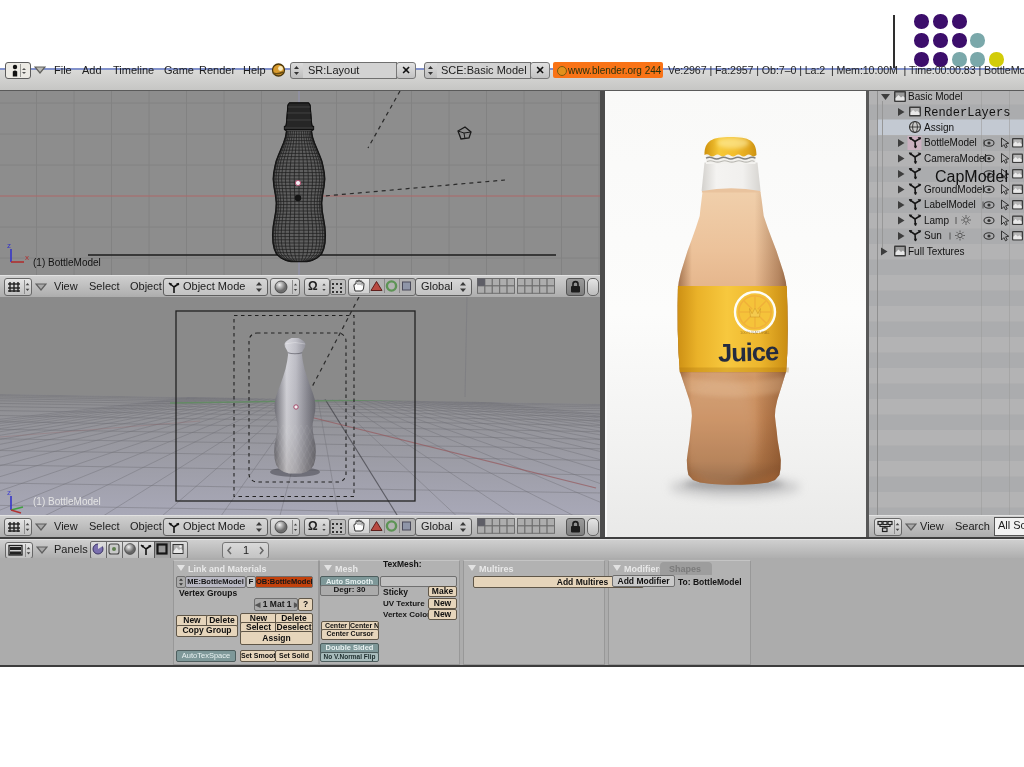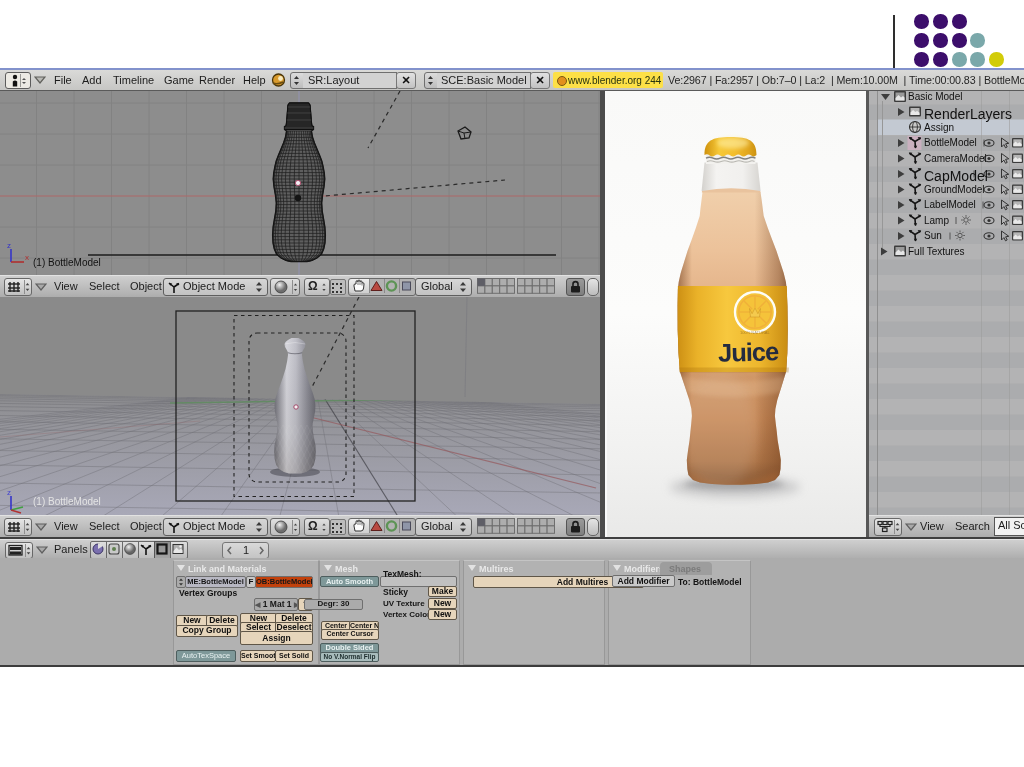--- a/index.html
+++ b/index.html
@@ -39,21 +39,21 @@
 
   <div class="dot purple" style="left:914px;top:52px;"></div>
   <div class="dot purple" style="left:933px;top:52px;"></div>
   <div class="dot teal" style="left:952px;top:52px;"></div>
   <div class="dot teal" style="left:970px;top:52px;"></div>
   <div class="dot yellow" style="left:989px;top:52px;"></div>
 
   <div class="abs" style="left:0;top:68px;width:1024px;height:2px;background:#8292cc;"></div>
 
   <div class="abs" style="left:0;top:70px;width:1024px;height:20px;background:linear-gradient(#dadad8,#c6c6c4);border-bottom:1px solid #5a5a5a;"></div>
-  <div id="tophdr" class="abs" style="left:0;top:70px;width:1024px;height:29px;">
+  <div id="tophdr" class="abs" style="left:0;top:60px;width:1024px;height:29px;">
 
     <div class="abs" style="left:5px;top:2px;width:24px;height:15px;background:#eceae4;border:1px solid #5c5c5c;border-radius:3px;">
       <svg width="24" height="15" style="position:absolute;left:0;top:0;">
         <circle cx="9" cy="4" r="2.2" fill="#111"></circle>
         <path d="M6.8 13.5 L6.8 8.5 Q9 6.5 11.2 8.5 L11.2 13.5 Z" fill="#111"></path>
         <path d="M18 5 l2 2 l-4 0 z" fill="#555"></path>
           <path d="M18 11 l-2 -2 l4 0 z" fill="#555"></path>
         <line x1="14.5" y1="1" x2="14.5" y2="14" stroke="#9a9a96" stroke-width="1"></line>
       </svg>
     </div>
@@ -88,21 +88,21 @@
       <svg width="11" height="13">
           <path d="M5.5 2 l2.5 3 l-5 0 z" fill="#333"></path>
           <path d="M5.5 11 l-2.5 -3 l5 0 z" fill="#333"></path>
         </svg>
     </div>
     <div class="abs" style="left:437px;top:2px;width:93px;height:15px;background:#d2d2d2;border:1px solid #6f6f6f;border-left:none;">
       <span class="mtxt" style="position:absolute;left:4px;top:1px;">SCE:Basic Model</span>
     </div>
     <div class="xbtn" style="left:530px;top:2px;width:18px;height:15px;line-height:15px;">✕</div>
 
-    <div class="abs" style="left:553px;top:2px;width:110px;height:16px;background:#fde047;border-radius:2px;">
+    <div class="abs" style="left:553px;top:2px;width:110px;height:16px;background:#f97316;border-radius:2px;">
       <div class="abs" style="left:4px;top:4px;width:8px;height:8px;border-radius:50%;background:#e2901c;border:1px solid #7a5a10;"></div>
       <span style="position:absolute;left:15px;top:2.5px;font-size:10px;color:#27330f;white-space:nowrap;">www.blender.org 244</span>
     </div>
     <div class="abs" style="left:668px;top:4px;font-size:10.7px;color:#262626;white-space:nowrap;letter-spacing:-0.1px;">Ve:2967 | Fa:2957 | Ob:7–0 | La:2&nbsp; | Mem:10.00M&nbsp; | Time:00:00.83 | BottleMoc</div>
   </div>
 
   <div class="abs" style="left:0;top:91px;width:600px;height:184px;background:#8d8d8d;overflow:hidden;" id="vp1">
     <svg width="602" height="184" style="position:absolute;left:0;top:0;">
     <line x1="36.5" y1="0" x2="36.5" y2="184" stroke="#828282" stroke-width="1"></line>
     <line x1="74.0" y1="0" x2="74.0" y2="184" stroke="#828282" stroke-width="1"></line>
@@ -890,25 +890,25 @@
         <path d="M132.5 140 l0 9 l2.4-2.4 l1.6 3.2 l1.7-0.9 l-1.6-3.1 l3.2-0.5 z" fill="none" stroke="#333" stroke-width="1"></path>
         <rect x="143" y="140" width="11" height="9.5" rx="1" fill="#3c3c3c"></rect>
         <rect x="144.3" y="141.3" width="8.4" height="7" fill="#b5b5b5"></rect>
         <path d="M144.3 145.8 l2.4-2.4 l2 2 l1.6-1.1 l2.4 1.7 l0 2.3 l-8.4 0 z" fill="#e9e9e9"></path>
     <path d="M12 156.5 l6.5 4 l-6.5 4 z" fill="#3d3d3d"></path>
     <rect x="25" y="154.5" width="12" height="11" rx="1" fill="#3c3c3c"></rect>
         <rect x="26.5" y="156.0" width="9" height="8" fill="#9a9a9a"></rect>
         <path d="M26.5 161.5 l3 -3 l2.5 2.5 l2 -1.5 l1.5 1.5 l0 3 l-9 0 z" fill="#e6e6e6"></path>
     </svg>
     <div style="position:absolute;left:39px;top:0px;font-size:10px;color:#111;white-space:nowrap;">Basic Model</div>
-    <div style="position:absolute;left:55px;top:15px;font-size:14px;color:#111;white-space:nowrap;">RenderLayers</div>
+    <div style="position:absolute;left:55px;top:15px;font-size:12px;color:#111;white-space:nowrap;font-family:Liberation Mono, monospace;">RenderLayers</div>
     <div style="position:absolute;left:55px;top:30.5px;font-size:10px;color:#111;white-space:nowrap;">Assign</div>
     <div style="position:absolute;left:55px;top:46px;font-size:10px;color:#111;white-space:nowrap;">BottleModel</div>
     <div style="position:absolute;left:55px;top:61.5px;font-size:10px;color:#111;white-space:nowrap;">CameraModel</div>
-    <div style="position:absolute;left:55px;top:77px;font-size:14px;color:#111;white-space:nowrap;">CapModel</div>
+    <div style="position:absolute;left:66px;top:77px;font-size:16px;color:#111;white-space:nowrap;">CapModel</div>
     <div style="position:absolute;left:55px;top:92.5px;font-size:10px;color:#111;white-space:nowrap;">GroundModel</div>
     <div style="position:absolute;left:55px;top:108px;font-size:10px;color:#111;white-space:nowrap;">LabelModel</div>
     <div style="position:absolute;left:55px;top:123.5px;font-size:10px;color:#111;white-space:nowrap;">Lamp</div>
     <div style="position:absolute;left:55px;top:139px;font-size:10px;color:#111;white-space:nowrap;">Sun</div>
     <div style="position:absolute;left:39px;top:154.5px;font-size:10px;color:#111;white-space:nowrap;">Full Textures</div>
   </div>
 
   <div class="abs hdr3d" style="left:869px;top:515px;width:155px;height:21px;" id="olhdr">
     <div class="abs" style="left:5px;top:2px;width:26px;height:16px;background:linear-gradient(#e6e6e6,#c0c0c0);border:1px solid #686868;border-radius:3px;">
       <svg width="26" height="16">
@@ -1044,23 +1044,23 @@
     <div class="creambtn" style="left:176px;top:67px;width:60px;height:9.5px;font-size:8.5px;line-height:9.5px;font-weight:bold;">Copy Group</div>
     <div class="creambtn" style="left:240px;top:55px;width:35px;height:9px;font-size:8.5px;line-height:9px;font-weight:bold;">New</div>
     <div class="creambtn" style="left:275px;top:55px;width:36px;height:9px;font-size:8.5px;line-height:9px;font-weight:bold;">Delete</div>
     <div class="creambtn" style="left:240px;top:64px;width:35px;height:9px;font-size:8.5px;line-height:9px;font-weight:bold;">Select</div>
     <div class="creambtn" style="left:275px;top:64px;width:36px;height:9px;font-size:8.5px;line-height:9px;font-weight:bold;">Deselect</div>
     <div class="creambtn" style="left:240px;top:73px;width:71px;height:12px;font-size:8.5px;line-height:12px;font-weight:bold;line-height:12px;">Assign</div>
     <div class="tealbtn" style="left:176px;top:92px;width:58px;height:9.5px;font-size:7.5px;line-height:9.5px;font-weight:normal;">AutoTexSpace</div>
     <div class="creambtn" style="left:240px;top:92px;width:34px;height:9.5px;font-size:7px;line-height:9.5px;font-weight:bold;">Set Smoot</div>
     <div class="creambtn" style="left:275px;top:92px;width:36px;height:9.5px;font-size:7px;line-height:9.5px;font-weight:bold;">Set Solid</div>
     <div class="tealbtn" style="left:320px;top:18px;width:57px;height:9px;font-size:7.5px;line-height:9px;font-weight:bold;">Auto Smooth</div>
-    <div class="spin" style="left:304px;top:27px;width:57px;height:8.5px;font-size:8px;line-height:8.5px;font-weight:bold;margin-top:14px;">Degr: 30</div>
+    <div class="spin" style="left:320px;top:27px;width:57px;height:8.5px;font-size:8px;line-height:8.5px;font-weight:bold;">Degr: 30</div>
     <div class="spin" style="left:380px;top:18px;width:75px;height:8.5px;font-size:8px;line-height:8.5px;background:#c0c0c0;text-align:left;"></div>
-    <div class="smalltxt" style="left:383px;top:11px;font-size:8.5px;font-weight:bold;text-align:right;">TexMesh:</div>
+    <div class="smalltxt" style="left:383px;top:1px;font-size:8.5px;font-weight:bold;text-align:right;">TexMesh:</div>
     <div class="smalltxt" style="left:383px;top:29px;font-size:8.5px;font-weight:bold;">Sticky</div>
     <div class="creambtn" style="left:428px;top:28px;width:27px;height:9px;font-size:8.5px;line-height:9px;font-weight:bold;">Make</div>
     <div class="smalltxt" style="left:383px;top:40.5px;font-size:8px;font-weight:bold;">UV Texture</div>
     <div class="creambtn" style="left:428px;top:39.5px;width:27px;height:9px;font-size:8.5px;line-height:9px;font-weight:bold;">New</div>
     <div class="smalltxt" style="left:383px;top:51.5px;font-size:8px;font-weight:bold;">Vertex Color</div>
     <div class="creambtn" style="left:428px;top:50.5px;width:27px;height:9px;font-size:8.5px;line-height:9px;font-weight:bold;">New</div>
     <div class="creambtn" style="left:321px;top:62.5px;width:28px;height:8.5px;font-size:7px;line-height:8.5px;font-weight:bold;">Center</div>
     <div class="creambtn" style="left:349px;top:62.5px;width:28px;height:8.5px;font-size:7px;line-height:8.5px;font-weight:bold;overflow:hidden;">Center Ne</div>
     <div class="creambtn" style="left:321px;top:71px;width:56px;height:8.5px;font-size:7px;line-height:8.5px;font-weight:bold;">Center Cursor</div>
     <div class="tealbtn" style="left:320px;top:85px;width:57px;height:8.5px;font-size:7.5px;line-height:8.5px;font-weight:bold;">Double Sided</div>

